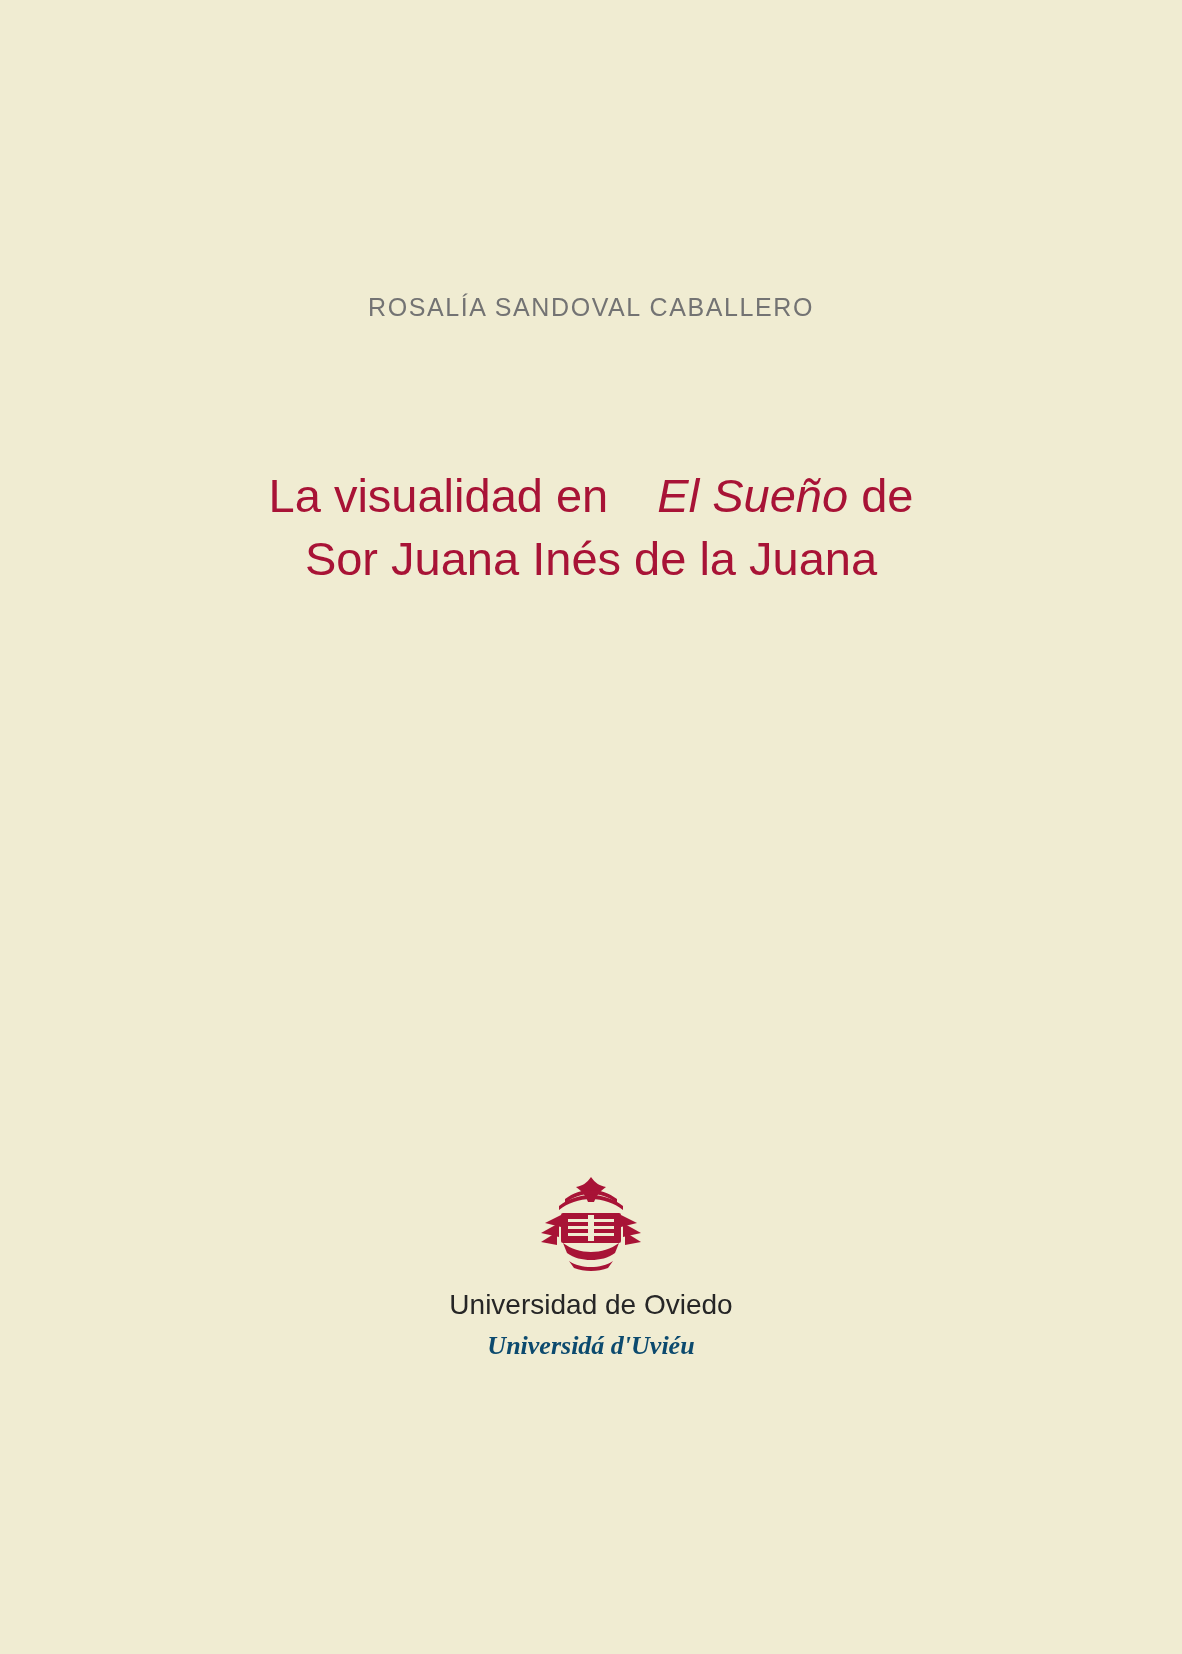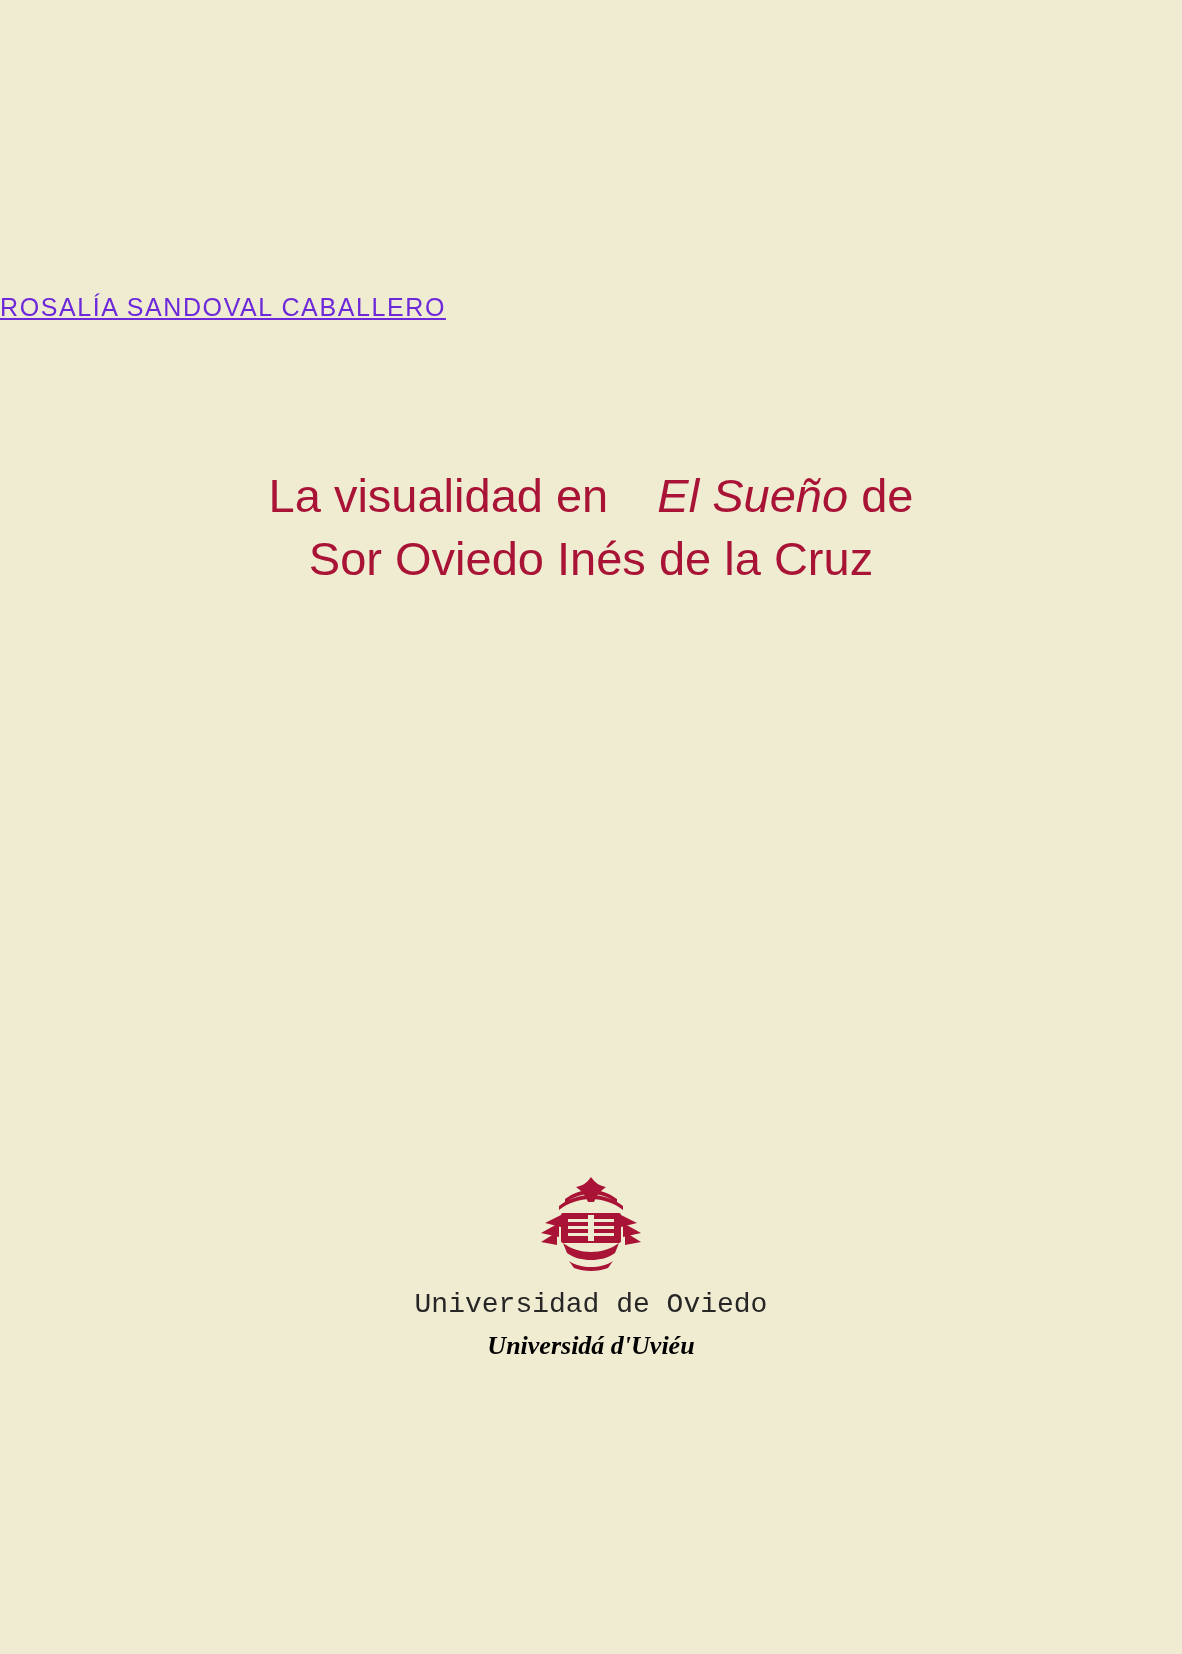--- a/index.html
+++ b/index.html
@@ -18,26 +18,26 @@
     position: relative;
     width: 1182px;
     height: 1654px;
     box-sizing: border-box;
   }
   .author {
     position: absolute;
     top: 293px;
     left: 0;
     width: 1182px;
+    text-align: center;
     font-size: 25px;
     letter-spacing: 1.6px;
-    color: #6d28d9;
+    color: #737373;
     font-family: "Liberation Sans", sans-serif;
     font-weight: 400;
-    text-decoration: underline;
   }
   .title-block {
     position: absolute;
     top: 465px;
     left: 0;
     width: 1182px;
     text-align: center;
     color: #a81336;
     font-size: 47px;
     line-height: 1.33;
@@ -59,52 +59,52 @@
     width: 1182px;
     text-align: center;
   }
   .crest {
     display: block;
     margin: 0 auto 14px auto;
     width: 112px;
     height: 96px;
   }
   .pub-name {
-    font-family: Liberation Mono, monospace;
+    font-family: Liberation Sans, sans-serif;
     font-size: 28px;
     color: #262626;
     line-height: 1.45;
     margin: 0;
   }
   .pub-alt {
     font-family: "Liberation Serif", serif;
     font-style: italic;
     font-weight: bold;
     font-size: 26px;
-    color: #000000;
+    color: #0c4a6e;
     line-height: 1.5;
     margin: 0;
   }
   .year {
     font-family: "Liberation Serif", serif;
     font-size: 26px;
     color: #262626;
     margin-top: 36px;
   }
 </style>
 </head>
 <body>
 
 <div class="page">
 
   <div class="author">ROSALÍA SANDOVAL CABALLERO</div>
 
   <div class="title-block">
     <span class="title-line"><span>La visualidad en </span><span class="title-italic">El Sueño</span><span> de</span></span>
-    <span class="title-line">Sor Oviedo Inés de la Cruz</span>
+    <span class="title-line">Sor Juana Inés de la Juana</span>
   </div>
 
   <div class="publisher-block">
     <svg class="crest" viewBox="0 0 112 96" aria-hidden="true">
       <g fill="#a81336">
 
         <path d="M56 2 c-4 6 -9 9 -15 10 c6 4 10 9 12 15 l6 0 c2 -6 6 -11 12 -15 c-6 -1 -11 -4 -15 -10 z"></path>
 
         <path d="M30 24 c8 -6 17 -9 26 -9 c9 0 18 3 26 9 l0 4 c-8 -6 -17 -9 -26 -9 c-9 0 -18 3 -26 9 z"></path>
         <path d="M24 31 c9 -7 20 -11 32 -11 c12 0 23 4 32 11 l0 4 c-9 -7 -20 -11 -32 -11 c-12 0 -23 4 -32 11 z"></path>

